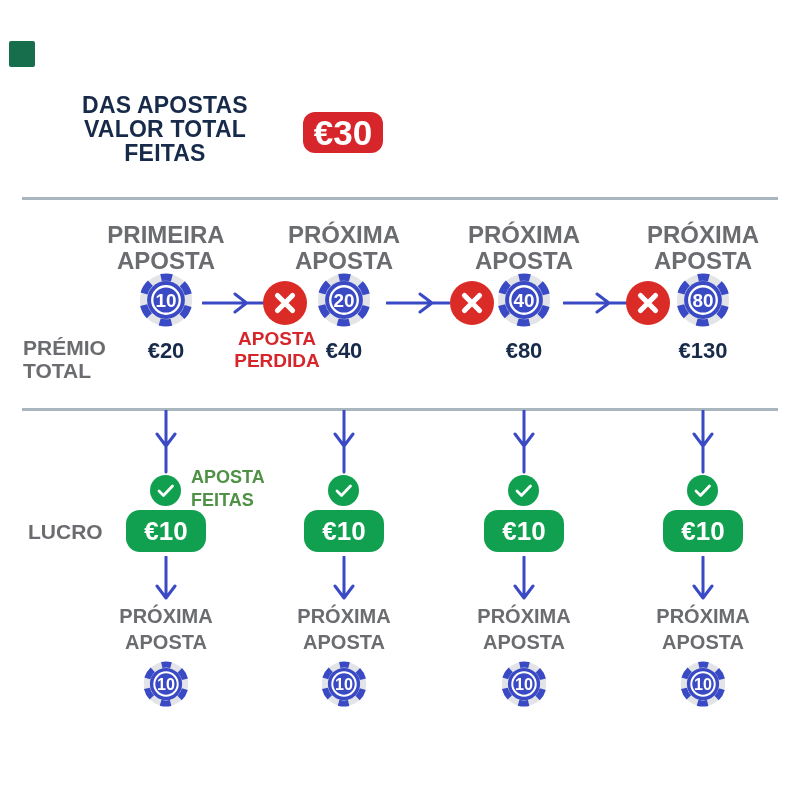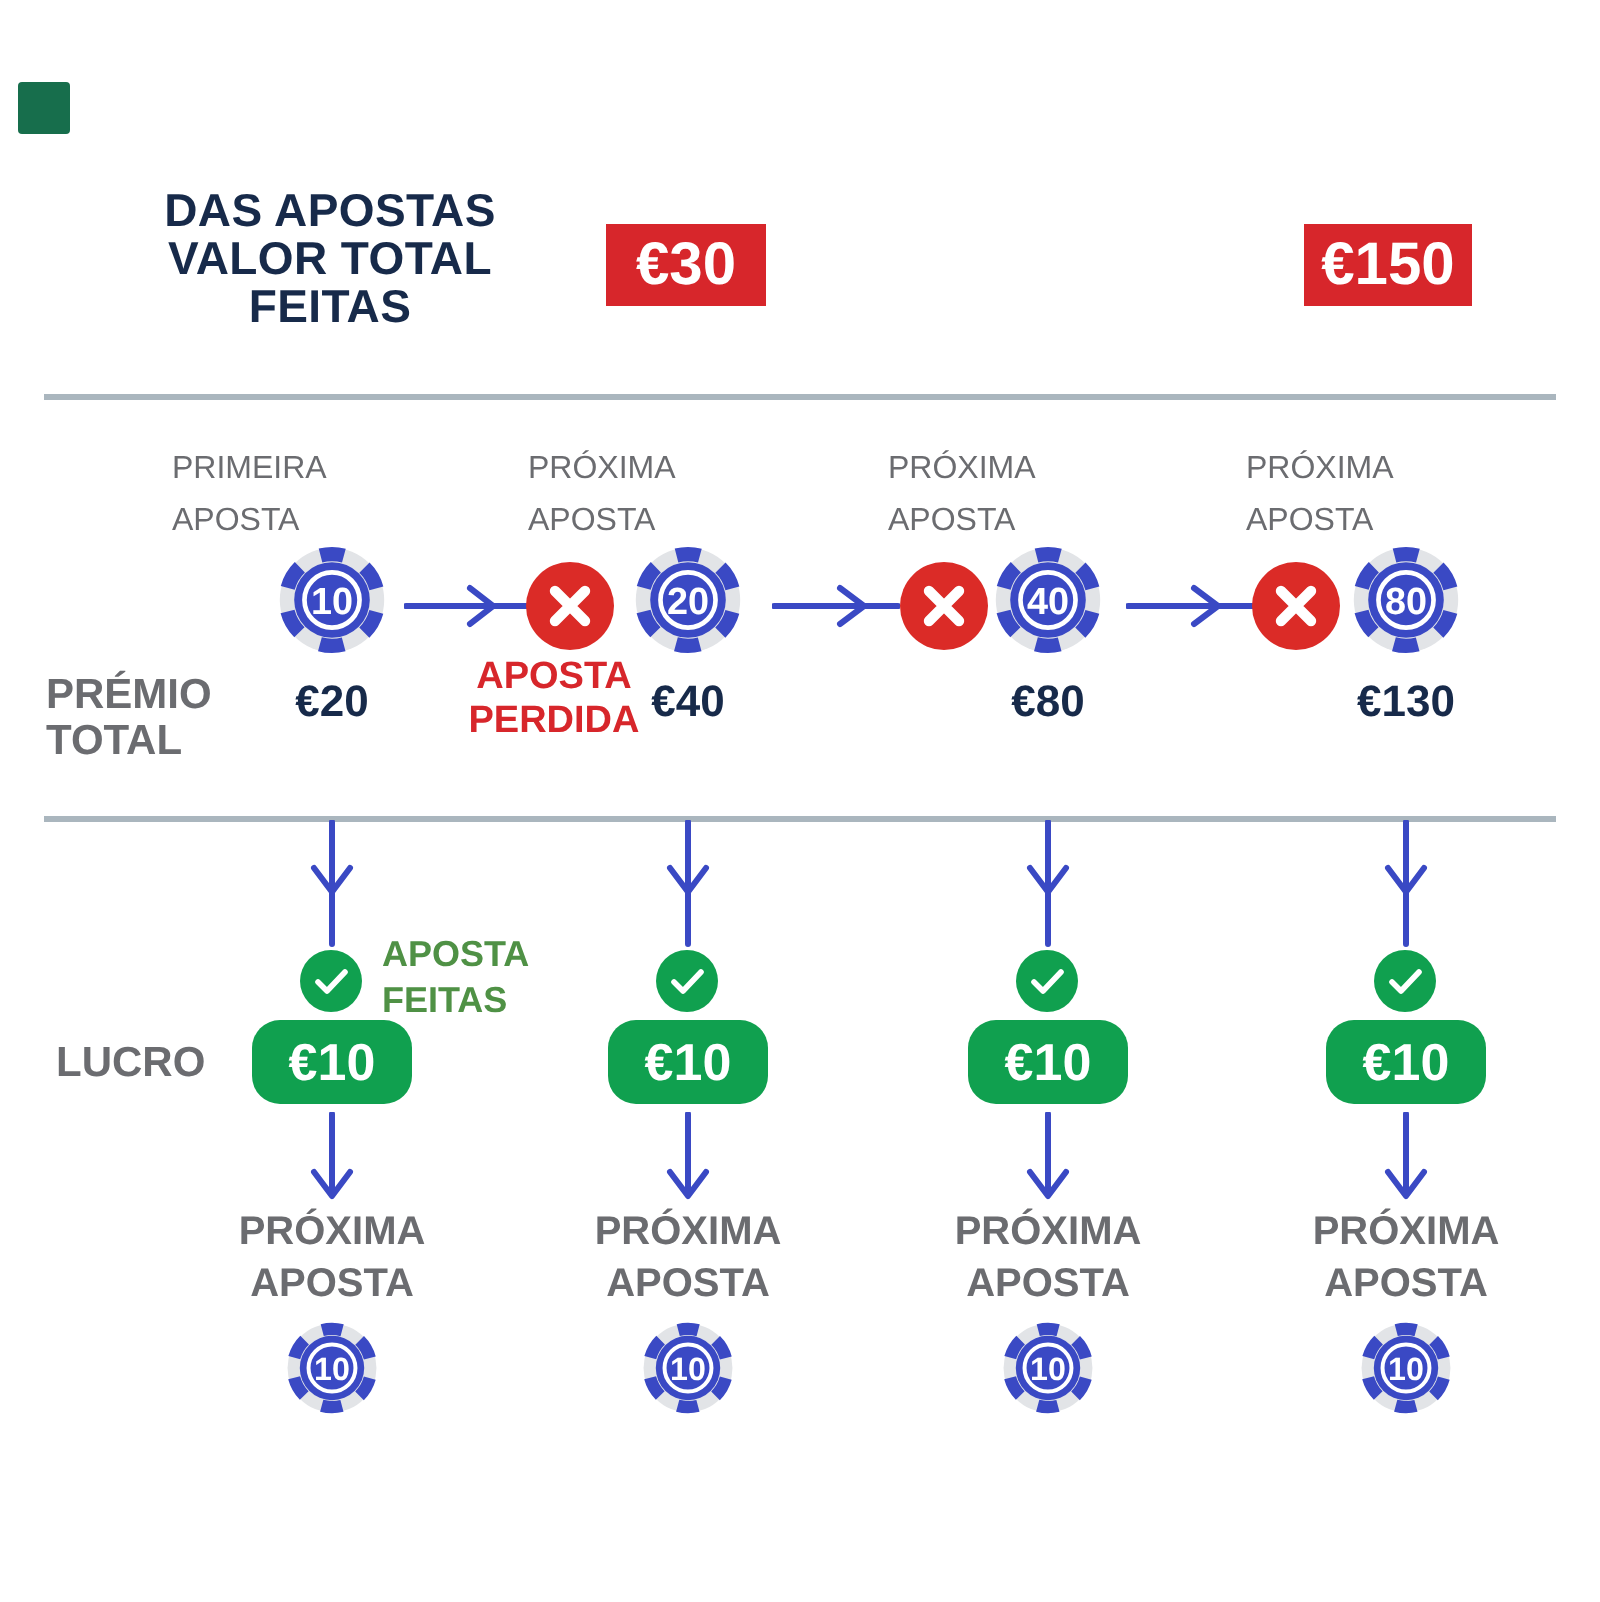--- a/index.html
+++ b/index.html
@@ -9,24 +9,24 @@
   }
   html,body{margin:0;padding:0;background:#fff;}
   .canvas{
     position:relative;width:800px;height:801px;background:#fff;
     font-family:"Liberation Sans",sans-serif;overflow:hidden;
   }
   .abs{position:absolute;}
   .logo{width:26px;height:26px;background:var(--logogreen);border-radius:2px;}
   .header-title{width:220px;text-align:center;font-size:23px;font-weight:bold;
     color:var(--navy);line-height:24px;letter-spacing:.2px;}
-  .badge-red{height:41px;background:var(--red);border-radius:0;color:#fff;
-    font-size:30px;font-weight:bold;display:flex;align-items:center;justify-content:center;}
+  .badge-red{height:41px;background:var(--red);border-radius:12px;color:#fff;
+    font-size:35px;font-weight:bold;display:flex;align-items:center;justify-content:center;}
   .divider{height:3px;background:var(--divider);}
-  .top-label{width:160px;font-size:16px;font-weight:normal;
+  .top-label{width:160px;text-align:center;font-size:24px;font-weight:bold;
     color:var(--gray);line-height:26px;}
   .prize-value{width:140px;text-align:center;font-size:22px;font-weight:bold;color:var(--navy);}
   .lost-label{width:130px;text-align:center;font-size:19px;font-weight:bold;
     color:var(--red);line-height:22px;}
   .side-label{font-size:21px;font-weight:bold;color:var(--gray);line-height:23px;}
   .won-label{width:120px;text-align:left;font-size:18px;font-weight:bold;
     color:var(--greentext);line-height:23px;}
   .badge-green{width:80px;height:42px;background:var(--green);border-radius:14px;color:#fff;
     font-size:26px;font-weight:bold;display:flex;align-items:center;justify-content:center;text-align:center;}
   .next-label{width:140px;text-align:center;font-size:20px;font-weight:bold;
@@ -48,21 +48,20 @@
 
   <div class="abs logo" style="left:9px;top:41px"></div>
 
   <div class="abs header-title" style="left:55px;top:93px">
     <div>DAS APOSTAS</div>
     <div>VALOR TOTAL</div>
     <div>FEITAS</div>
   </div>
 
   <div class="abs badge-red" style="left:303px;top:112px;width:80px">€30</div>
-  <div class="abs badge-red" style="left:652px;top:112px;width:84px">€150</div>
 
   <div class="abs divider" style="left:22px;top:197px;width:756px"></div>
 
   <div class="abs top-label" style="left:86px;top:222px">
     <div>PRIMEIRA</div>
     <div>APOSTA</div>
   </div>
   <div class="abs top-label" style="left:264px;top:222px">
     <div>PRÓXIMA</div>
     <div>APOSTA</div>

